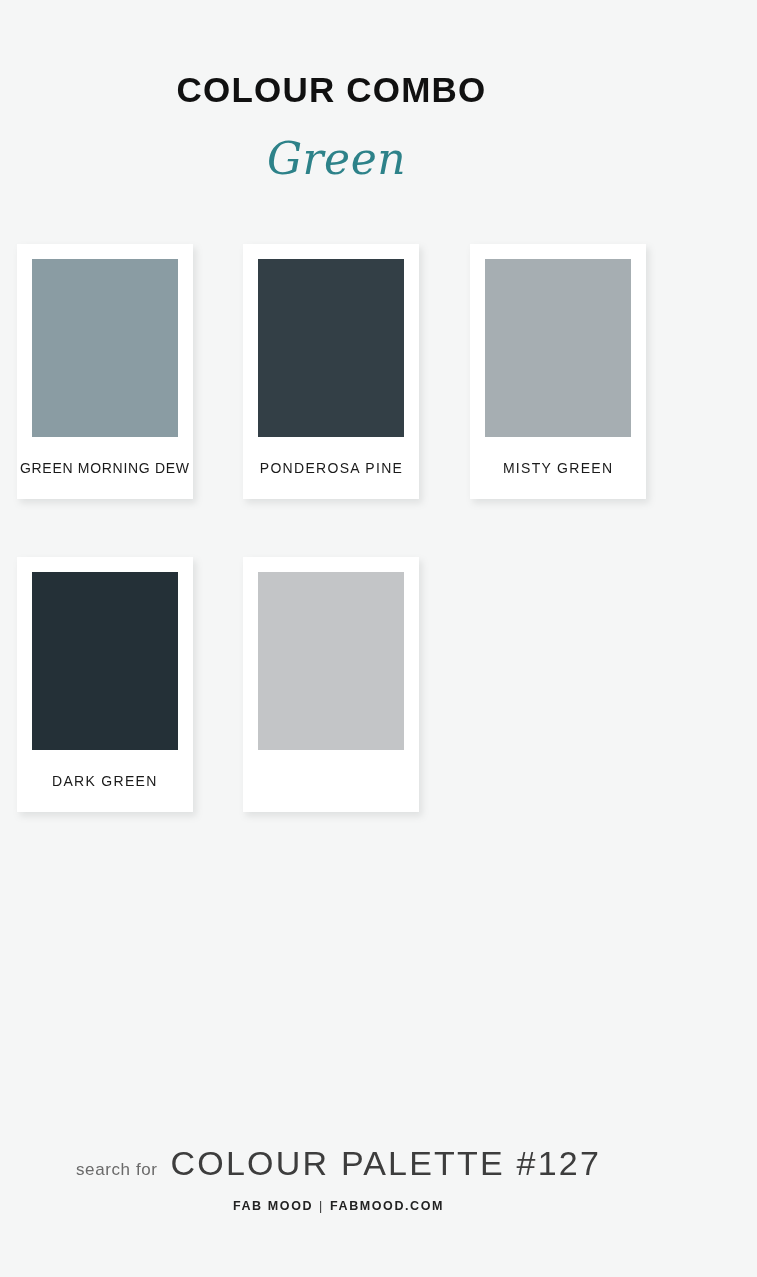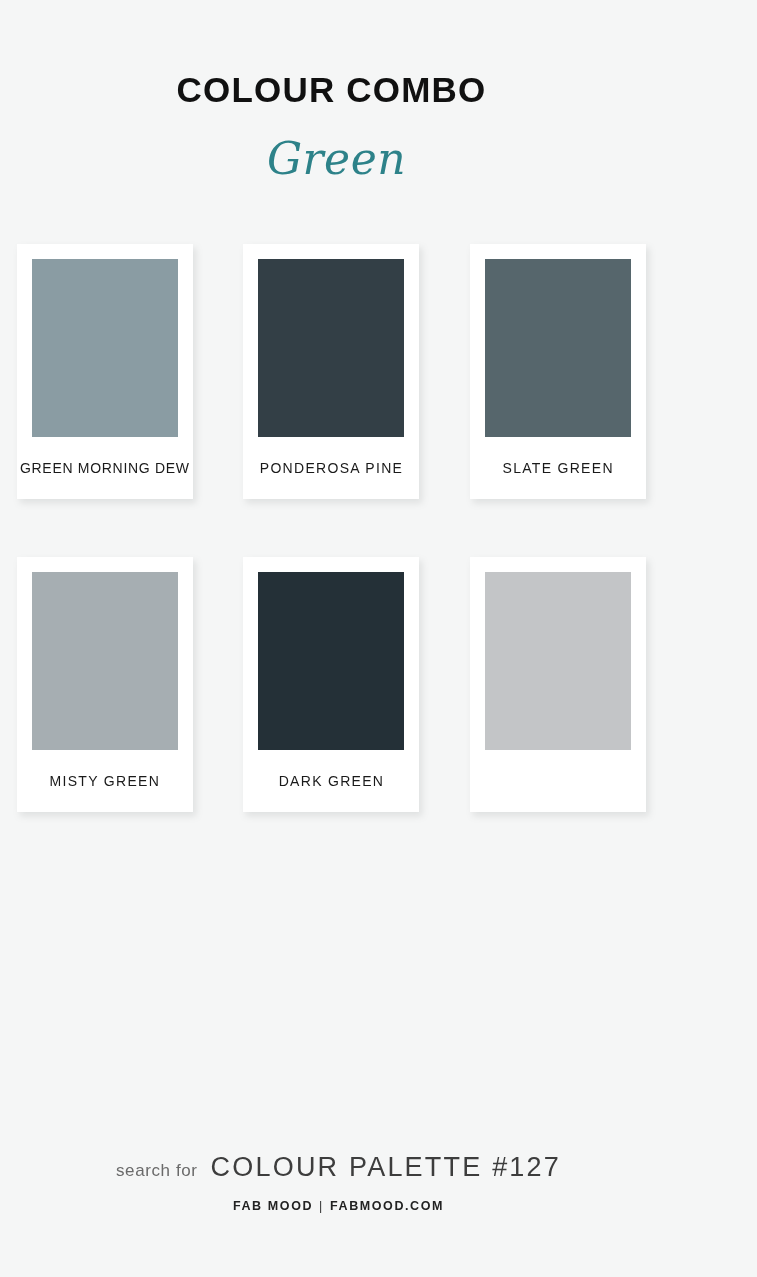--- a/index.html
+++ b/index.html
@@ -112,21 +112,21 @@
   .search-for {
     font-family: "Liberation Sans", sans-serif;
     font-size: 17px;
     font-weight: 300;
     letter-spacing: 0.6px;
     color: #6a6a6a;
     margin-right: 13px;
   }
   .search-emph {
     font-family: "Liberation Sans", sans-serif;
-    font-size: 27px;
+    font-size: 34px;
     font-weight: 300;
     letter-spacing: 2.2px;
     color: #3d3d3d;
     text-transform: uppercase;
   }
   .brand {
     margin-top: 16px;
     font-family: "Liberation Sans", sans-serif;
     font-size: 12.5px;
     font-weight: bold;
@@ -155,24 +155,20 @@
     <div class="card">
       <div class="card-chip" id="chip0" style="background: rgb(138, 156, 163);"></div>
       <div class="card-label tight">GREEN MORNING DEW</div>
     </div>
 
     <div class="card">
       <div class="card-chip" id="chip1" style="background: rgb(51, 63, 70);"></div>
       <div class="card-label">PONDEROSA PINE</div>
     </div>
 
-    <div class="card">
-      <div class="card-chip" id="chip2" style="background: rgb(86, 102, 108);"></div>
-      <div class="card-label">SLATE GREEN</div>
-    </div>
 
     <div class="card">
       <div class="card-chip" id="chip4" style="background: rgb(166, 174, 178);"></div>
       <div class="card-label">MISTY GREEN</div>
     </div>
 
     <div class="card">
       <div class="card-chip" id="chip3" style="background: rgb(36, 48, 55);"></div>
       <div class="card-label">DARK GREEN</div>
     </div>

